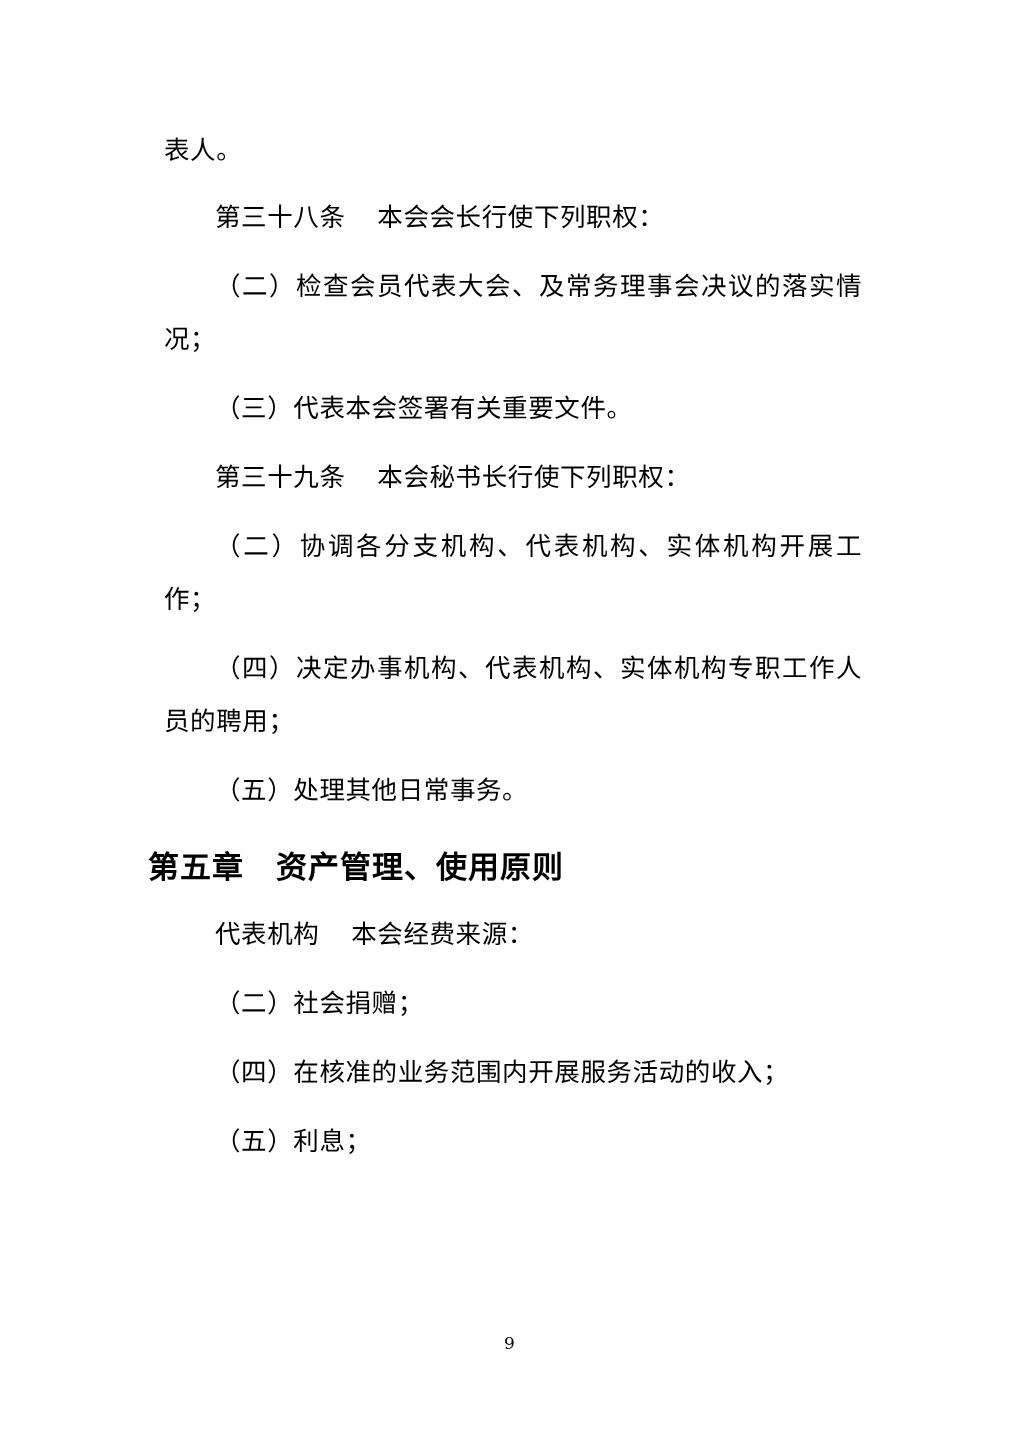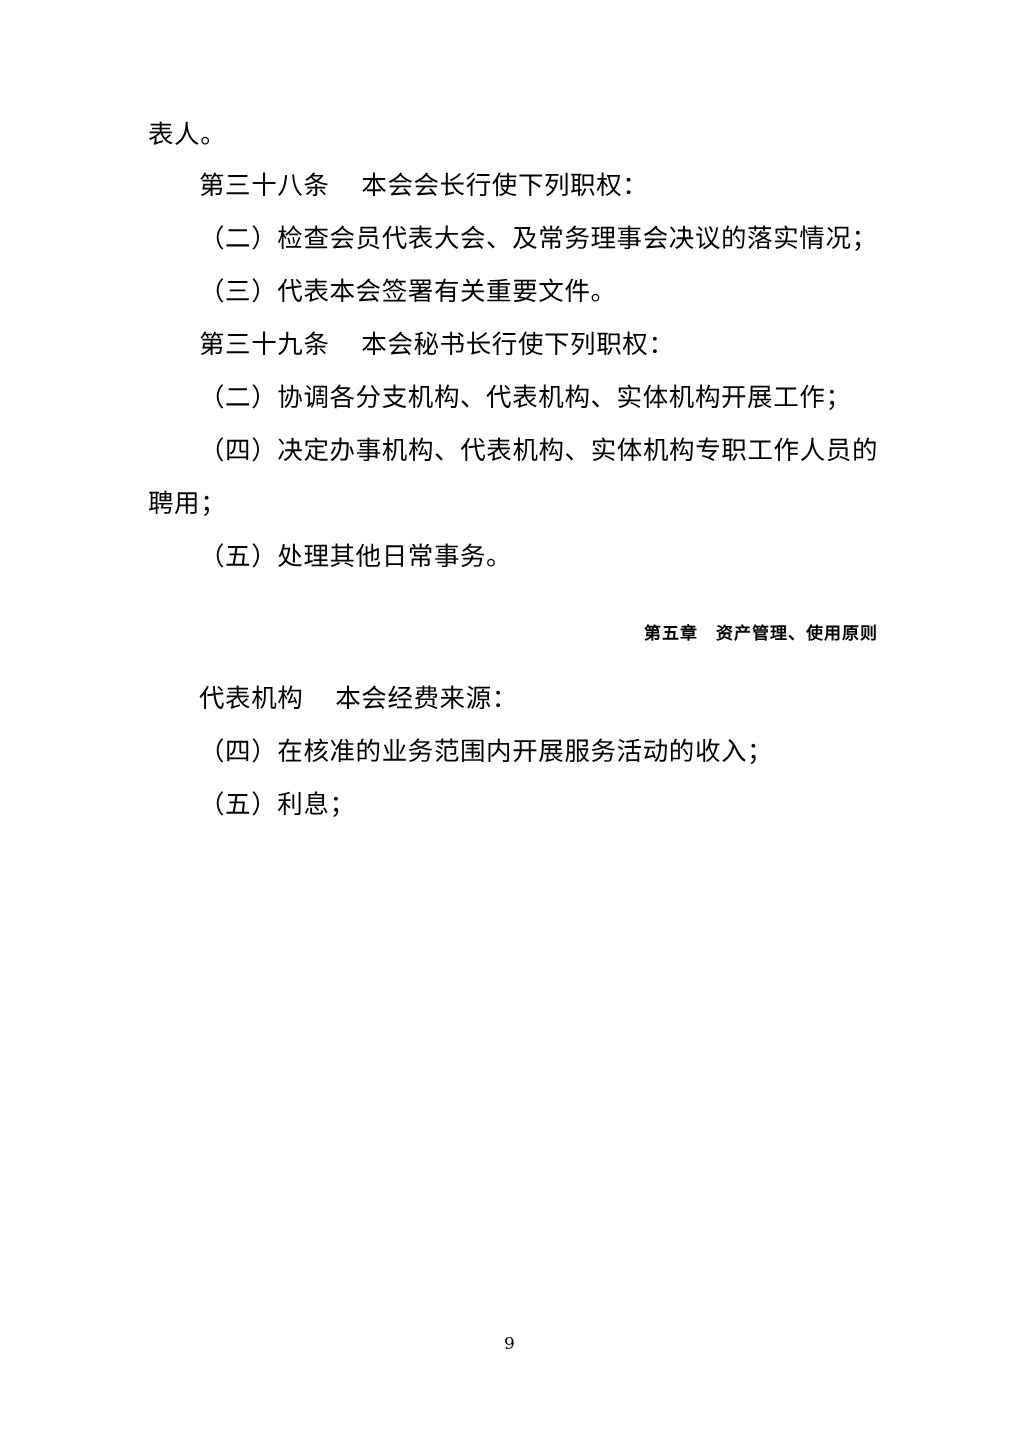--- a/index.html
+++ b/index.html
@@ -28,33 +28,33 @@
     left: 148px;
     top: 108px;
     width: 730px;
   }
   .para {
     font-size: 25.5px;
     line-height: 53px;
     letter-spacing: 0.6px;
     text-align: justify;
     text-justify: inter-character;
-    margin: 0;
+    margin: 16px;
     white-space: pre-wrap;
     font-family: "DejaVu Serif", "Liberation Serif", serif;
   }
   .indent {
     text-indent: 51px;
     font-family: Liberation Mono, monospace;
   }
   .chapter-heading {
-    font-size: 17px;
+    font-size: 31px;
     line-height: 53px;
     font-weight: bold;
-    text-align: right;
+    text-align: left;
     margin: 22px 0 14px 0;
     letter-spacing: 1px;
     font-family: "DejaVu Sans", "Liberation Sans", sans-serif;
   }
   .page-number {
     position: absolute;
     left: 0;
     top: 1333px;
     width: 1019px;
     text-align: center;
@@ -74,19 +74,20 @@
     <p class="para indent">（二）检查会员代表大会、及常务理事会决议的落实情况；</p>
     <p class="para indent">（三）代表本会签署有关重要文件。</p>
     <p class="para indent">第三十九条  本会秘书长行使下列职权：</p>
     <p class="para indent">（二）协调各分支机构、代表机构、实体机构开展工作；</p>
     <p class="para indent">（四）决定办事机构、代表机构、实体机构专职工作人员的聘用；</p>
     <p class="para indent">（五）处理其他日常事务。</p>
 
     <h2 class="chapter-heading">第五章　资产管理、使用原则</h2>
 
     <p class="para indent">代表机构  本会经费来源：</p>
+    <p class="para indent">（二）社会捐赠；</p>
     <p class="para indent">（四）在核准的业务范围内开展服务活动的收入；</p>
     <p class="para indent">（五）利息；</p>
 
   </div>
 
   <div class="page-number">9</div>
 </div>
 
 </body></html>

